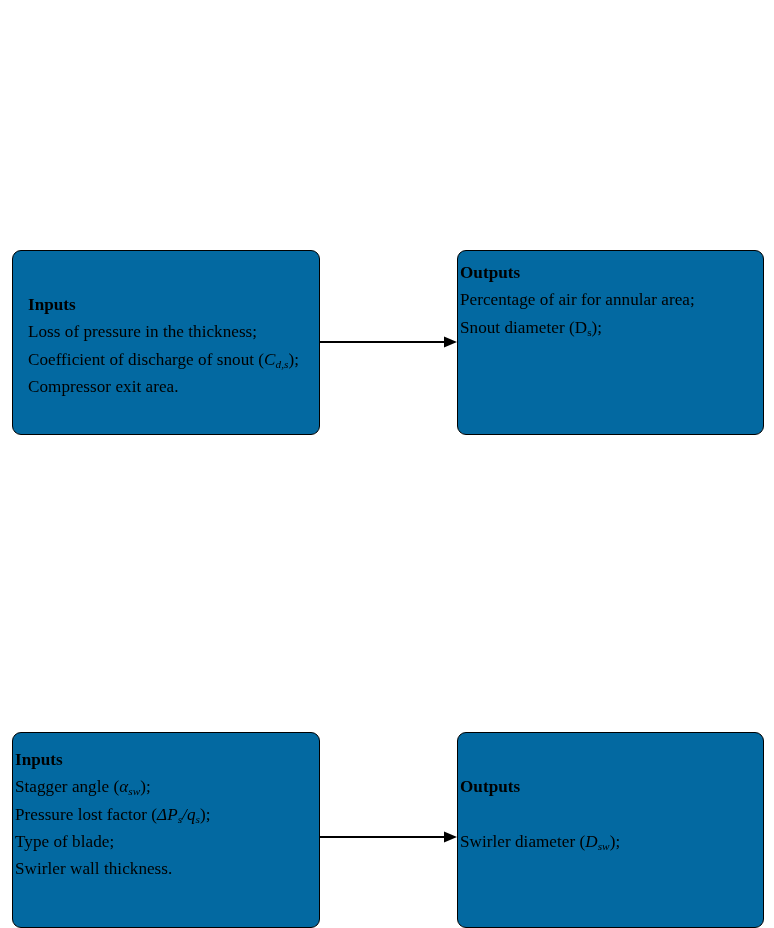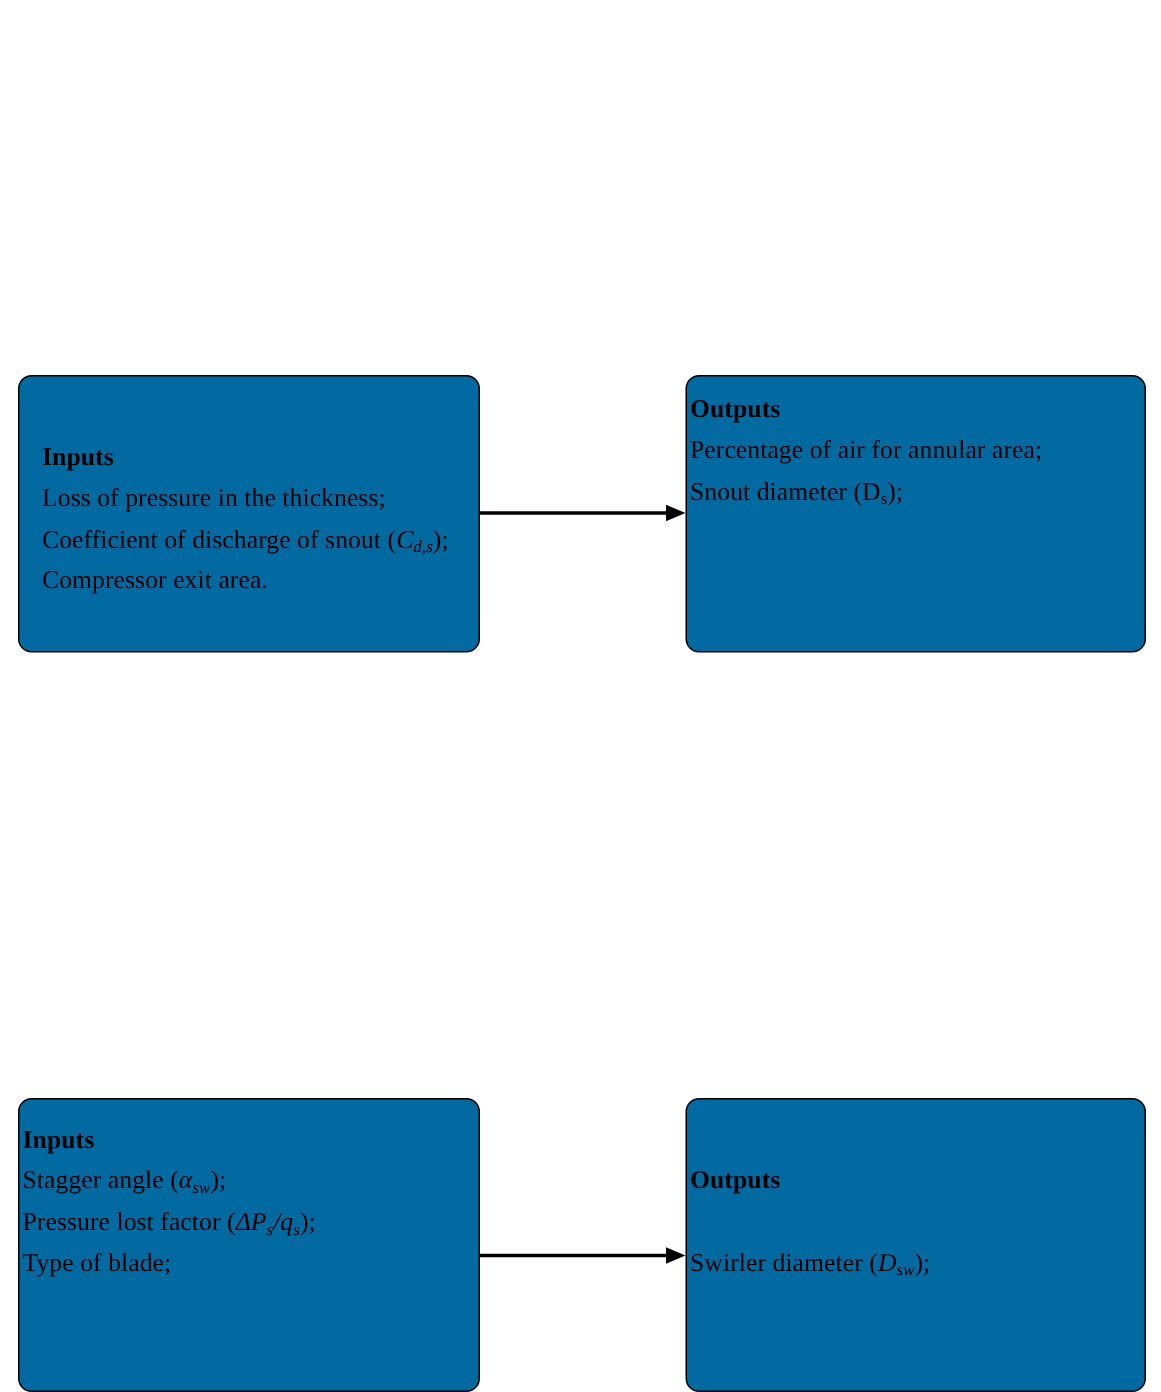--- a/index.html
+++ b/index.html
@@ -109,20 +109,21 @@
       <div class="line">Snout diameter (<span class="up">D<sub>s</sub></span>);</div>
     </div>
   </div>
 
   <div class="box" id="box-in-2">
     <div class="box-body" id="body-in-2">
       <div class="line head">Inputs</div>
       <div class="line">Stagger angle (<i class="v">α<sub>sw</sub></i>);</div>
       <div class="line">Pressure lost factor (<i class="v">ΔP<sub>s</sub>/q<sub>s</sub></i>);</div>
       <div class="line">Type of blade;</div>
+      <div class="line">Swirler wall thickness.</div>
     </div>
   </div>
 
   <div class="box" id="box-out-2">
     <div class="box-body" id="body-out-2">
       <div class="line head">Outputs</div>
       <div class="line">&nbsp;</div>
       <div class="line">Swirler diameter (<i class="v">D<sub>sw</sub></i>);</div>
     </div>
   </div>

